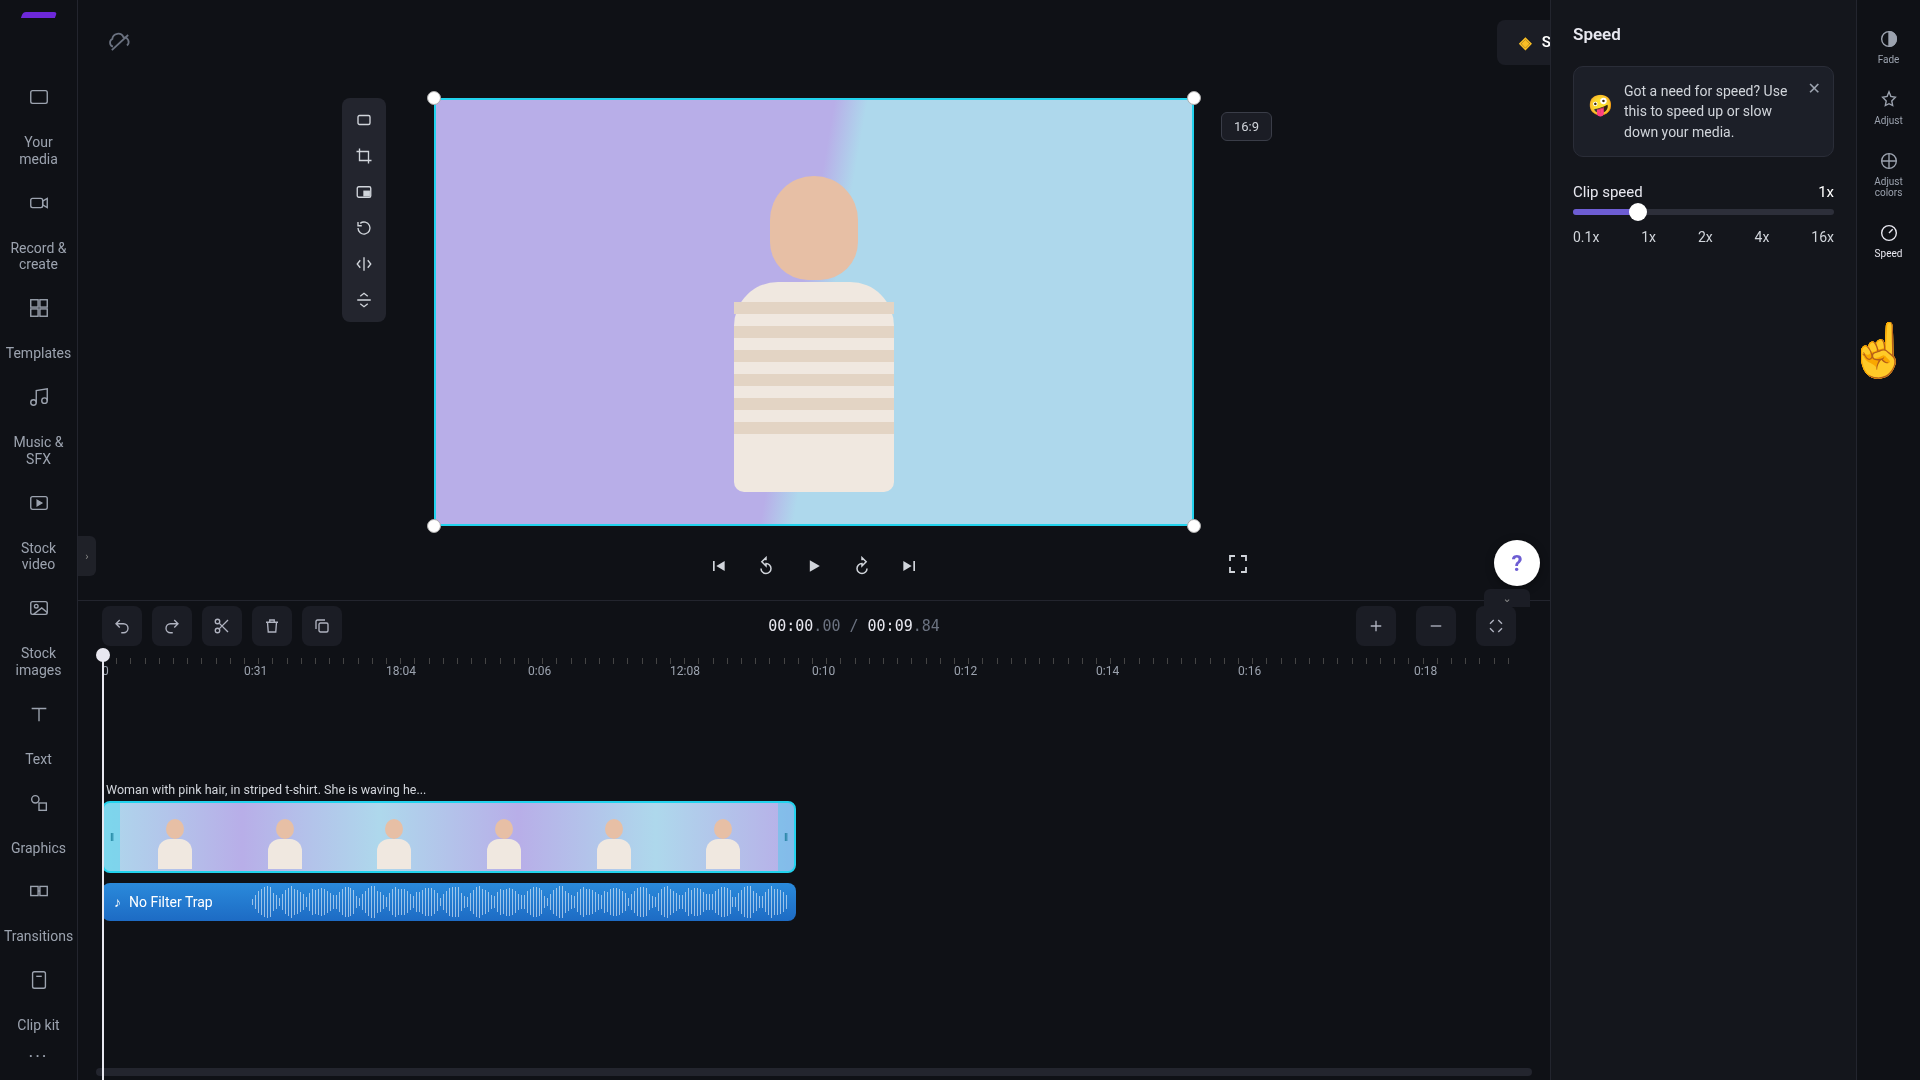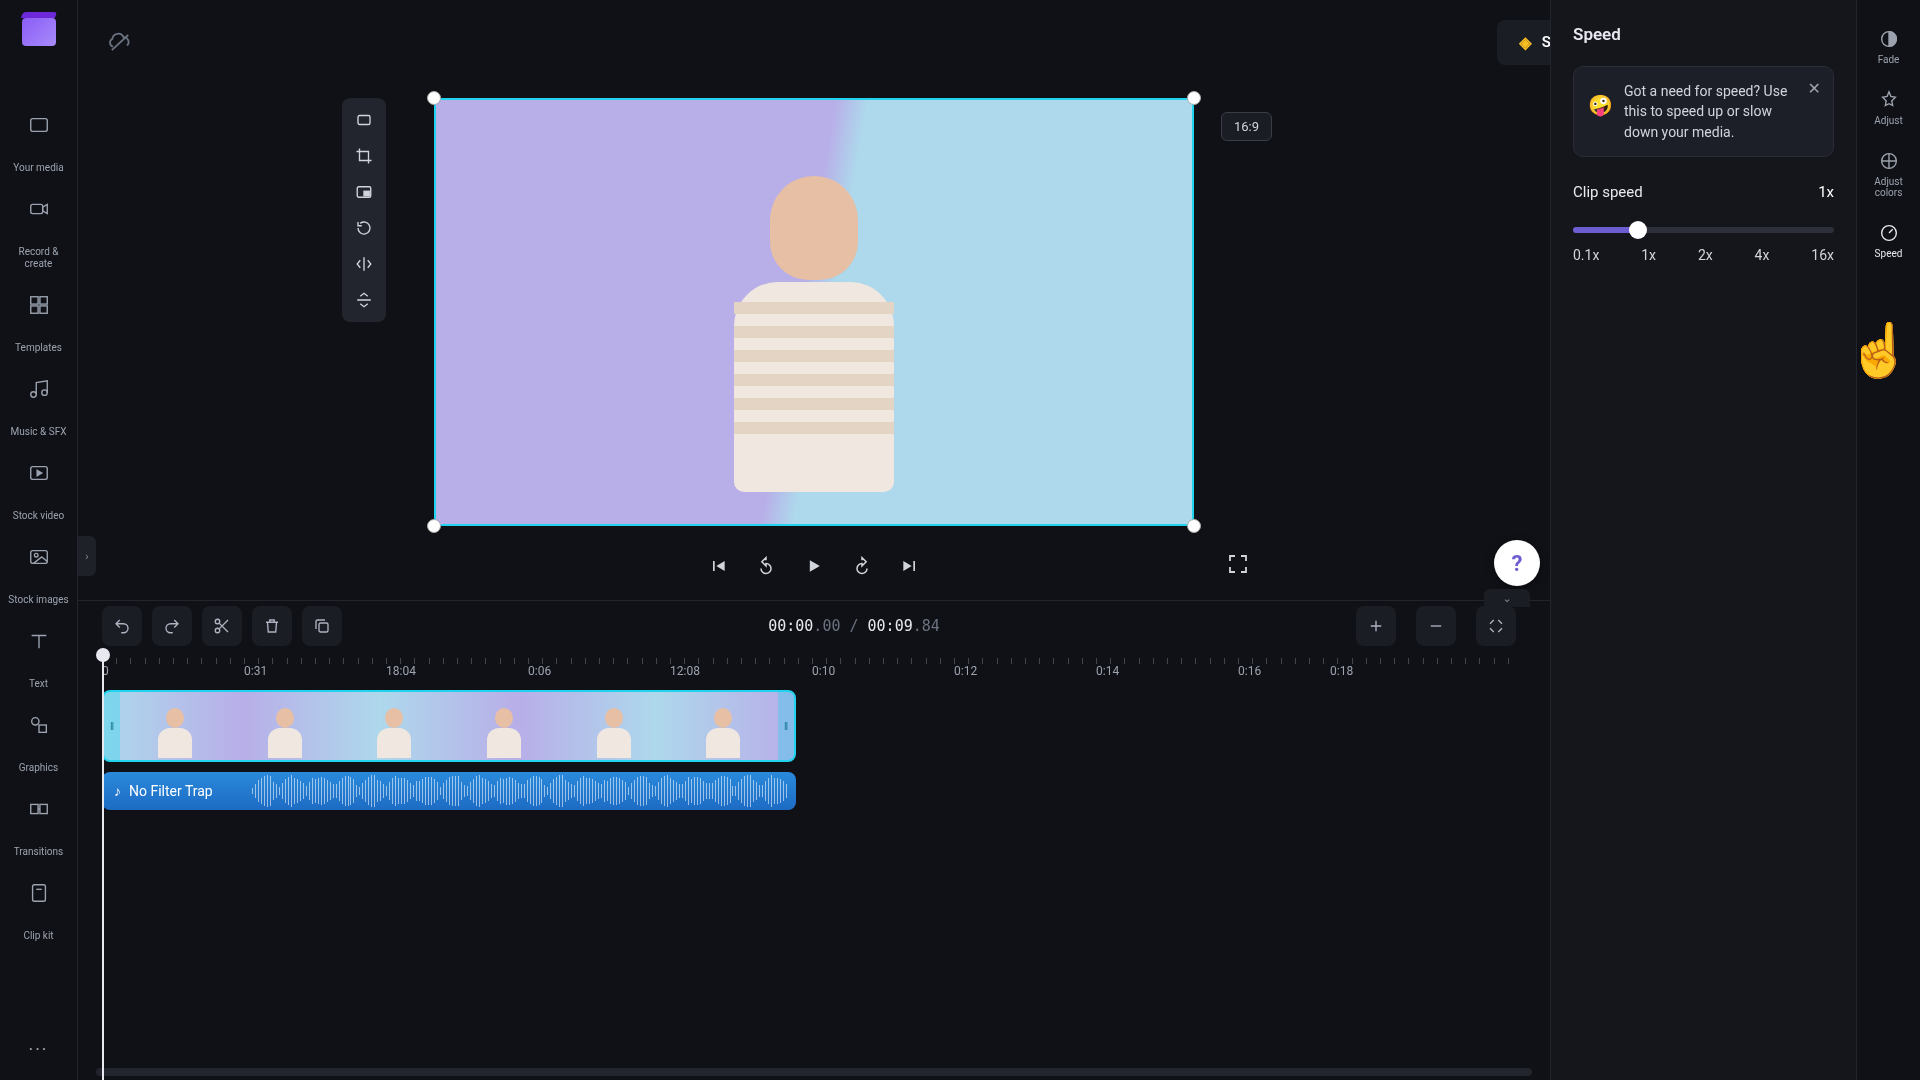--- a/index.html
+++ b/index.html
@@ -43,21 +43,21 @@
     transform: skewX(-20deg);
   }
   .nav-item {
     width: 64px;
     display: flex;
     flex-direction: column;
     align-items: center;
     padding: 12px 0;
     cursor: pointer;
     color: #9ca3af;
-    font-size: 10px;
+    font-size: 14px;
     text-align: center;
     line-height: 1.2;
     gap: 20px;
   }
   .nav-item svg { width: 22px; height: 22px; margin-bottom: 6px; }
   .nav-more {
     margin-top: auto;
     margin-bottom: 20px;
     color: #9ca3af;
     font-size: 18px;
@@ -503,21 +503,21 @@
     right: 12px; top: 10px;
     color: #9ca3af;
     cursor: pointer;
     font-size: 16px;
   }
   .speed-row {
     display: flex;
     justify-content: space-between;
     align-items: center;
     font-size: 15px;
-    margin-bottom: 26px;
+    margin-bottom: 8px;
   }
   .speed-row .val { color: #fff; }
   .slider-track {
     position: relative;
     height: 6px;
     background: #2d2f3a;
     border-radius: 3px;
     margin-bottom: 14px;
     cursor: pointer;
   }
@@ -854,21 +854,21 @@
   <div class="ruler">
     <span class="ruler-mark" style="left:0px">0</span>
     <span class="ruler-mark" style="left:142px">0:31</span>
     <span class="ruler-mark" style="left:284px">18:04</span>
     <span class="ruler-mark" style="left:426px">0:06</span>
     <span class="ruler-mark" style="left:568px">12:08</span>
     <span class="ruler-mark" style="left:710px">0:10</span>
     <span class="ruler-mark" style="left:852px">0:12</span>
     <span class="ruler-mark" style="left:994px">0:14</span>
     <span class="ruler-mark" style="left:1136px">0:16</span>
-    <span class="ruler-mark" style="left:1228px">0:18</span>
+    <span class="ruler-mark" style="left:1312px">0:18</span>
   <div class="tick" style="left: 0px;"></div>
       <div class="tick" style="left: 14.2px;"></div>
       <div class="tick" style="left: 28.4px;"></div>
       <div class="tick" style="left: 42.6px;"></div>
       <div class="tick" style="left: 56.8px;"></div>
       <div class="tick" style="left: 71px;"></div>
       <div class="tick" style="left: 85.2px;"></div>
       <div class="tick" style="left: 99.4px;"></div>
       <div class="tick" style="left: 113.6px;"></div>
       <div class="tick" style="left: 127.8px;"></div>
@@ -957,20 +957,21 @@
       <div class="tick" style="left: 1306.4px;"></div>
       <div class="tick" style="left: 1320.6px;"></div>
       <div class="tick" style="left: 1334.8px;"></div>
       <div class="tick" style="left: 1349px;"></div>
       <div class="tick" style="left: 1363.2px;"></div>
       <div class="tick" style="left: 1377.4px;"></div>
       <div class="tick" style="left: 1391.6px;"></div>
       <div class="tick" style="left: 1405.8px;"></div>
     </div>
 
+  <div class="clip-label">Woman with pink hair, in striped t-shirt. She is waving he...</div>
   <div class="video-clip">
     <div class="handle-l">ǁ</div>
     <div class="thumb">
         <div class="mini">
           <div class="mini-hair"></div>
           <div class="mini-head"></div>
           <div class="mini-body"></div>
         </div>
       </div>
     <div class="thumb">

